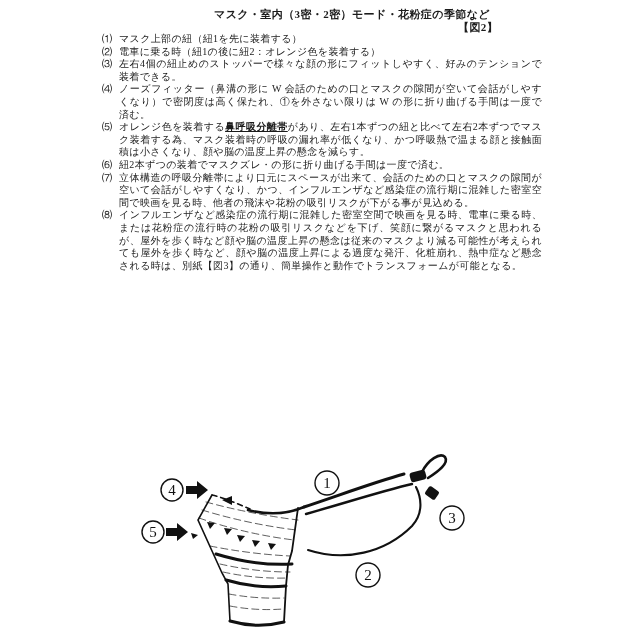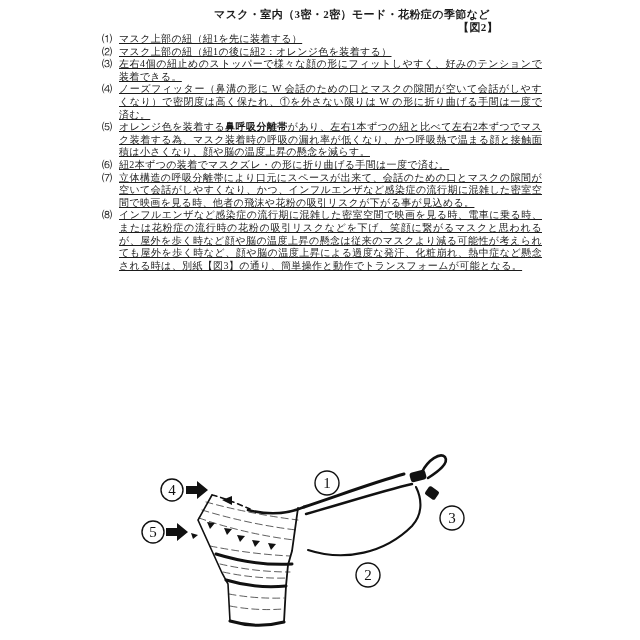--- a/index.html
+++ b/index.html
@@ -52,21 +52,20 @@
     display: flex;
     align-items: flex-start;
   }
   .item .marker {
     flex: 0 0 17px;
     white-space: nowrap;
   }
   .item .text {
     flex: 1 1 auto;
     text-align: justify;
-    text-decoration: underline;
   }
   .item .text .em {
     font-weight: bold;
     text-decoration: underline;
     margin-top: 16px;
   }
   .illustration {
     position: absolute;
     left: 140px;
     top: 438px;
@@ -88,21 +87,21 @@
   <div class="doc-header">マスク・室内（3密・2密）モード・花粉症の季節など</div>
   <div class="figure-tag">【図2】</div>
 
   <div class="list">
     <div class="item">
       <span class="marker">⑴</span>
       <span class="text">マスク上部の紐（紐1を先に装着する）</span>
     </div>
     <div class="item">
       <span class="marker">⑵</span>
-      <span class="text">マスク上部の紐（紐1の後に紐2：オレンジ色を装着する）</span>
+      <span class="text">電車に乗る時（紐1の後に紐2：オレンジ色を装着する）</span>
     </div>
     <div class="item">
       <span class="marker">⑶</span>
       <span class="text">左右4個の紐止めのストッパーで様々な顔の形にフィットしやすく、好みのテンションで装着できる。</span>
     </div>
     <div class="item">
       <span class="marker">⑷</span>
       <span class="text">ノーズフィッター（鼻溝の形に W 会話のための口とマスクの隙間が空いて会話がしやすくなり）で密閉度は高く保たれ、①を外さない限りは W の形に折り曲げる手間は一度で済む。</span>
     </div>
     <div class="item">

